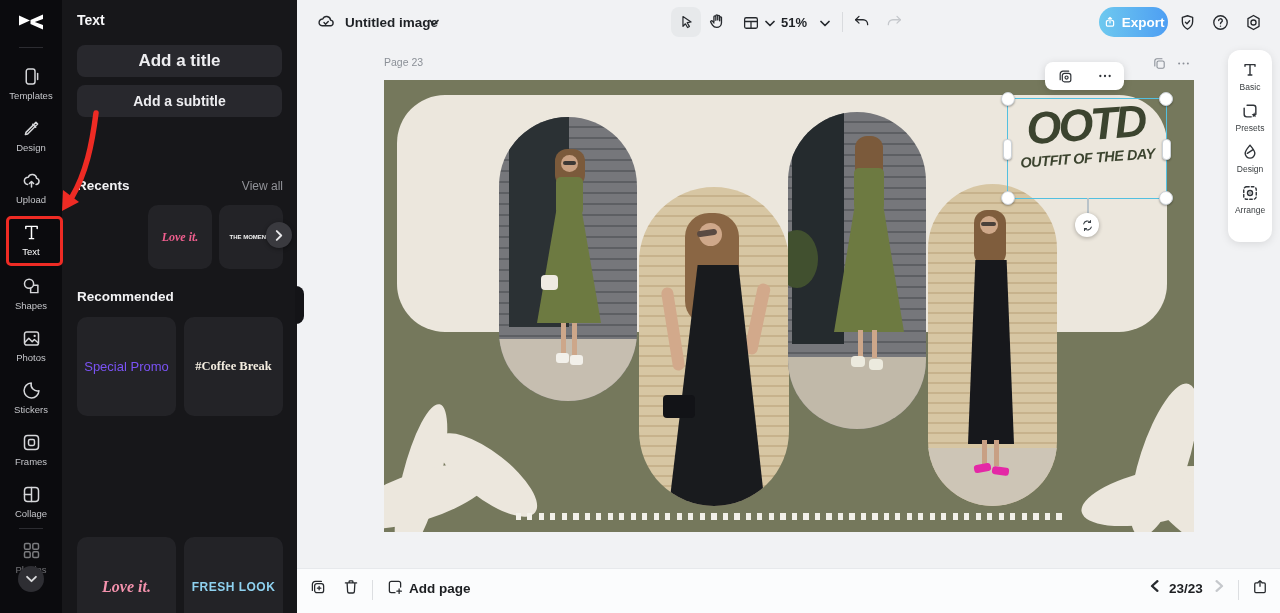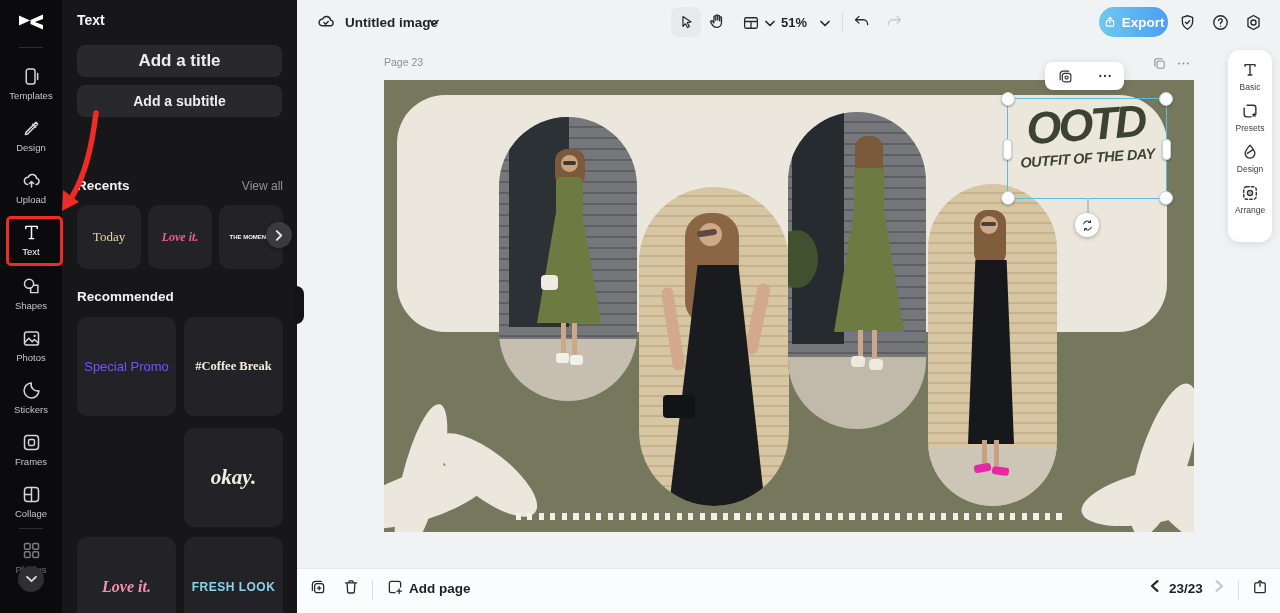--- a/index.html
+++ b/index.html
@@ -184,23 +184,20 @@
   </aside>
 
   <section id="panel">
     <h1>Text</h1>
     <button class="add-btn" style="top:45px;font-size:17px;font-weight:bold;">Add a title</button>
     <button class="add-btn" style="top:85px;font-size:14px;font-weight:bold;">Add a subtitle</button>
 
     <span class="sec-h" style="left:15px;top:178px;">Recents</span>
     <span class="view-all" style="top:179px;">View all</span>
 
-    <div class="thumb" style="left:15px;top:205px;width:64px;height:64px;">
-      <span class="serif" style="font-size:13px;color:#e7d9ac;">Today</span>
-    </div>
     <div class="thumb" style="left:86px;top:205px;width:64px;height:64px;">
       <span class="serif" style="font-size:12px;font-weight:bold;font-style:italic;color:#ef5e8e;">Love it.</span>
     </div>
     <div class="thumb" style="left:157px;top:205px;width:64px;height:64px;">
       <span style="font-size:6px;font-weight:bold;color:#f2f2f2;">THE MOMENT..</span>
     </div>
     <div class="abs" style="left:204px;top:222px;width:26px;height:26px;border-radius:50%;background:#3a3a3f;display:flex;align-items:center;justify-content:center;color:#e8e8ea;box-shadow:0 1px 4px rgba(0,0,0,.4);">
       <span>
           <svg class="ic" width="8" height="11" viewBox="0 0 7 10">
             <path d="M1.5 1l4 4-4 4"></path>
@@ -208,23 +205,20 @@
         </span>
     </div>
 
     <span class="sec-h" style="left:15px;top:289px;">Recommended</span>
 
     <div class="thumb" style="left:15px;top:317px;width:99px;height:99px;">
       <span style="font-size:13px;font-weight:normal;color:#7a52f4;">Special Promo</span>
     </div>
     <div class="thumb" style="left:122px;top:317px;width:99px;height:99px;">
       <span class="serif" style="font-size:12.5px;font-weight:bold;color:#f3ecdf;">#Coffee Break</span>
-    </div>
-    <div class="thumb" style="left:122px;top:428px;width:99px;height:99px;">
-      <span class="serif" style="font-size:21px;font-weight:bold;font-style:italic;color:#f2ede3;">okay.</span>
     </div>
     <div class="thumb" style="left:15px;top:537px;width:99px;height:99px;">
       <span class="serif" style="font-size:16px;font-weight:bold;font-style:italic;color:#f492ad;">Love it.</span>
     </div>
     <div class="thumb" style="left:122px;top:537px;width:99px;height:99px;">
       <span style="font-size:12px;font-weight:bold;letter-spacing:.5px;color:#8ed1ef;">FRESH LOOK</span>
     </div>
   </section>
   <div id="collapse-tab"></div>
 

